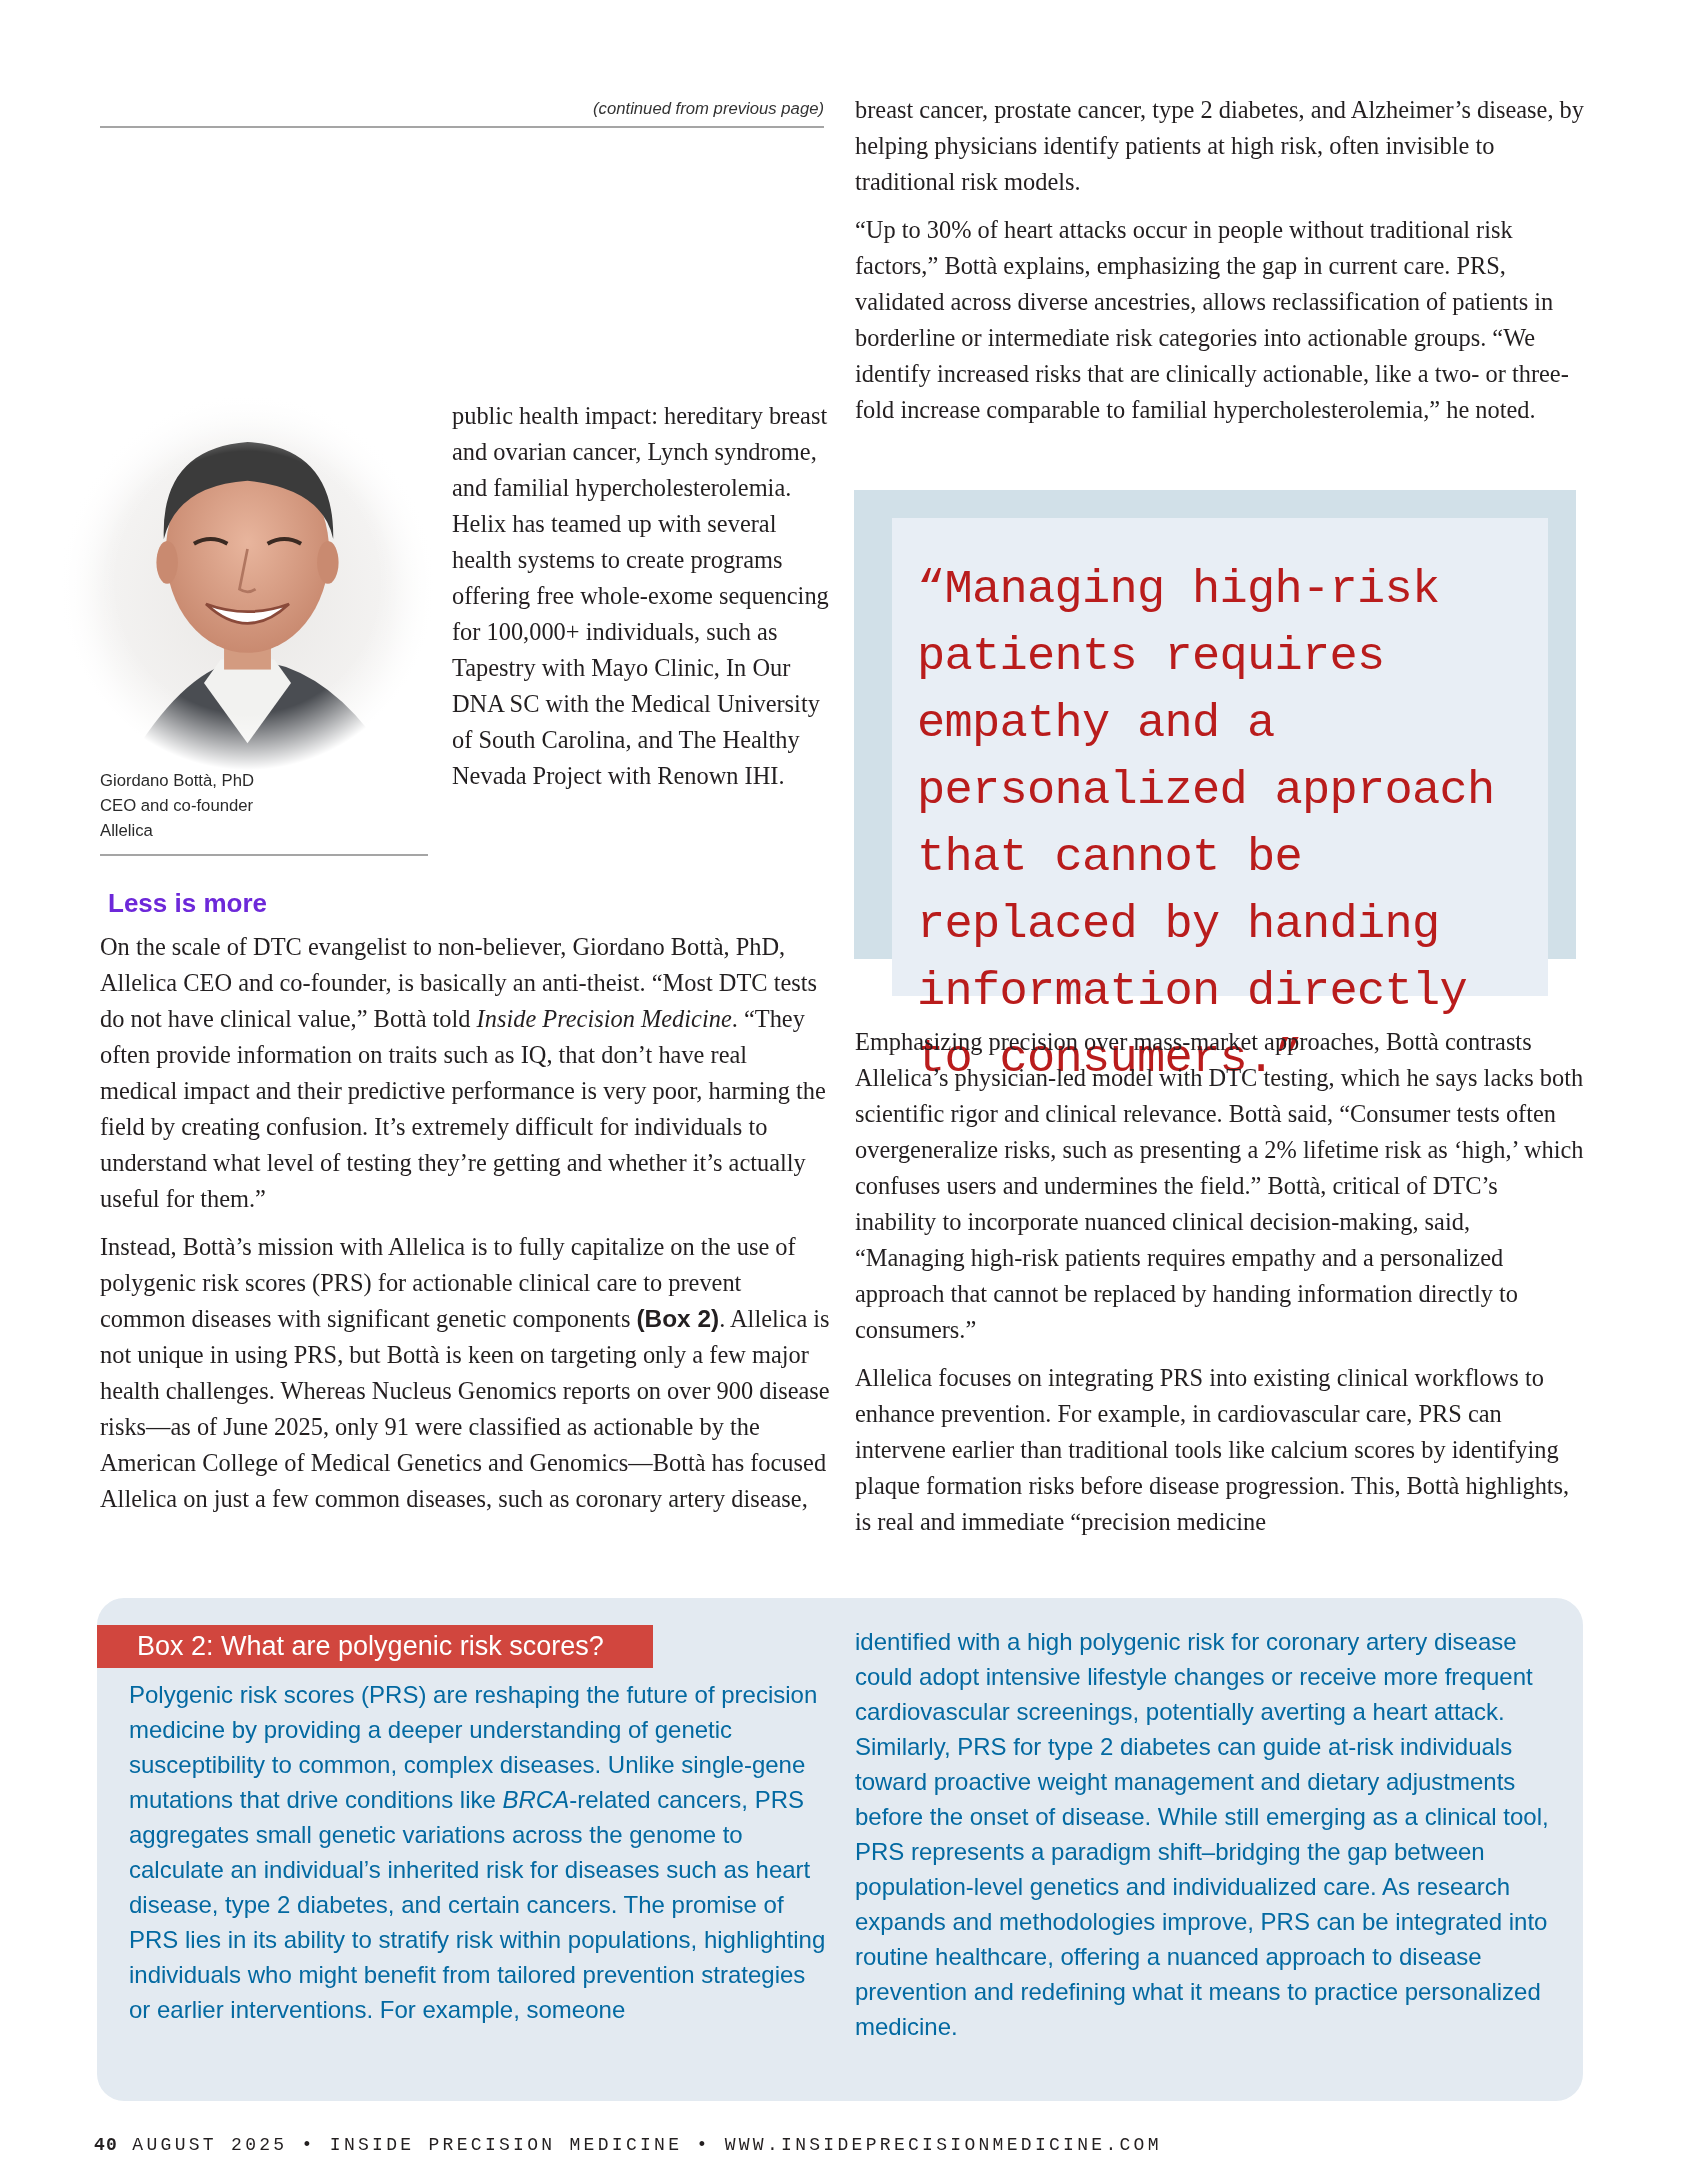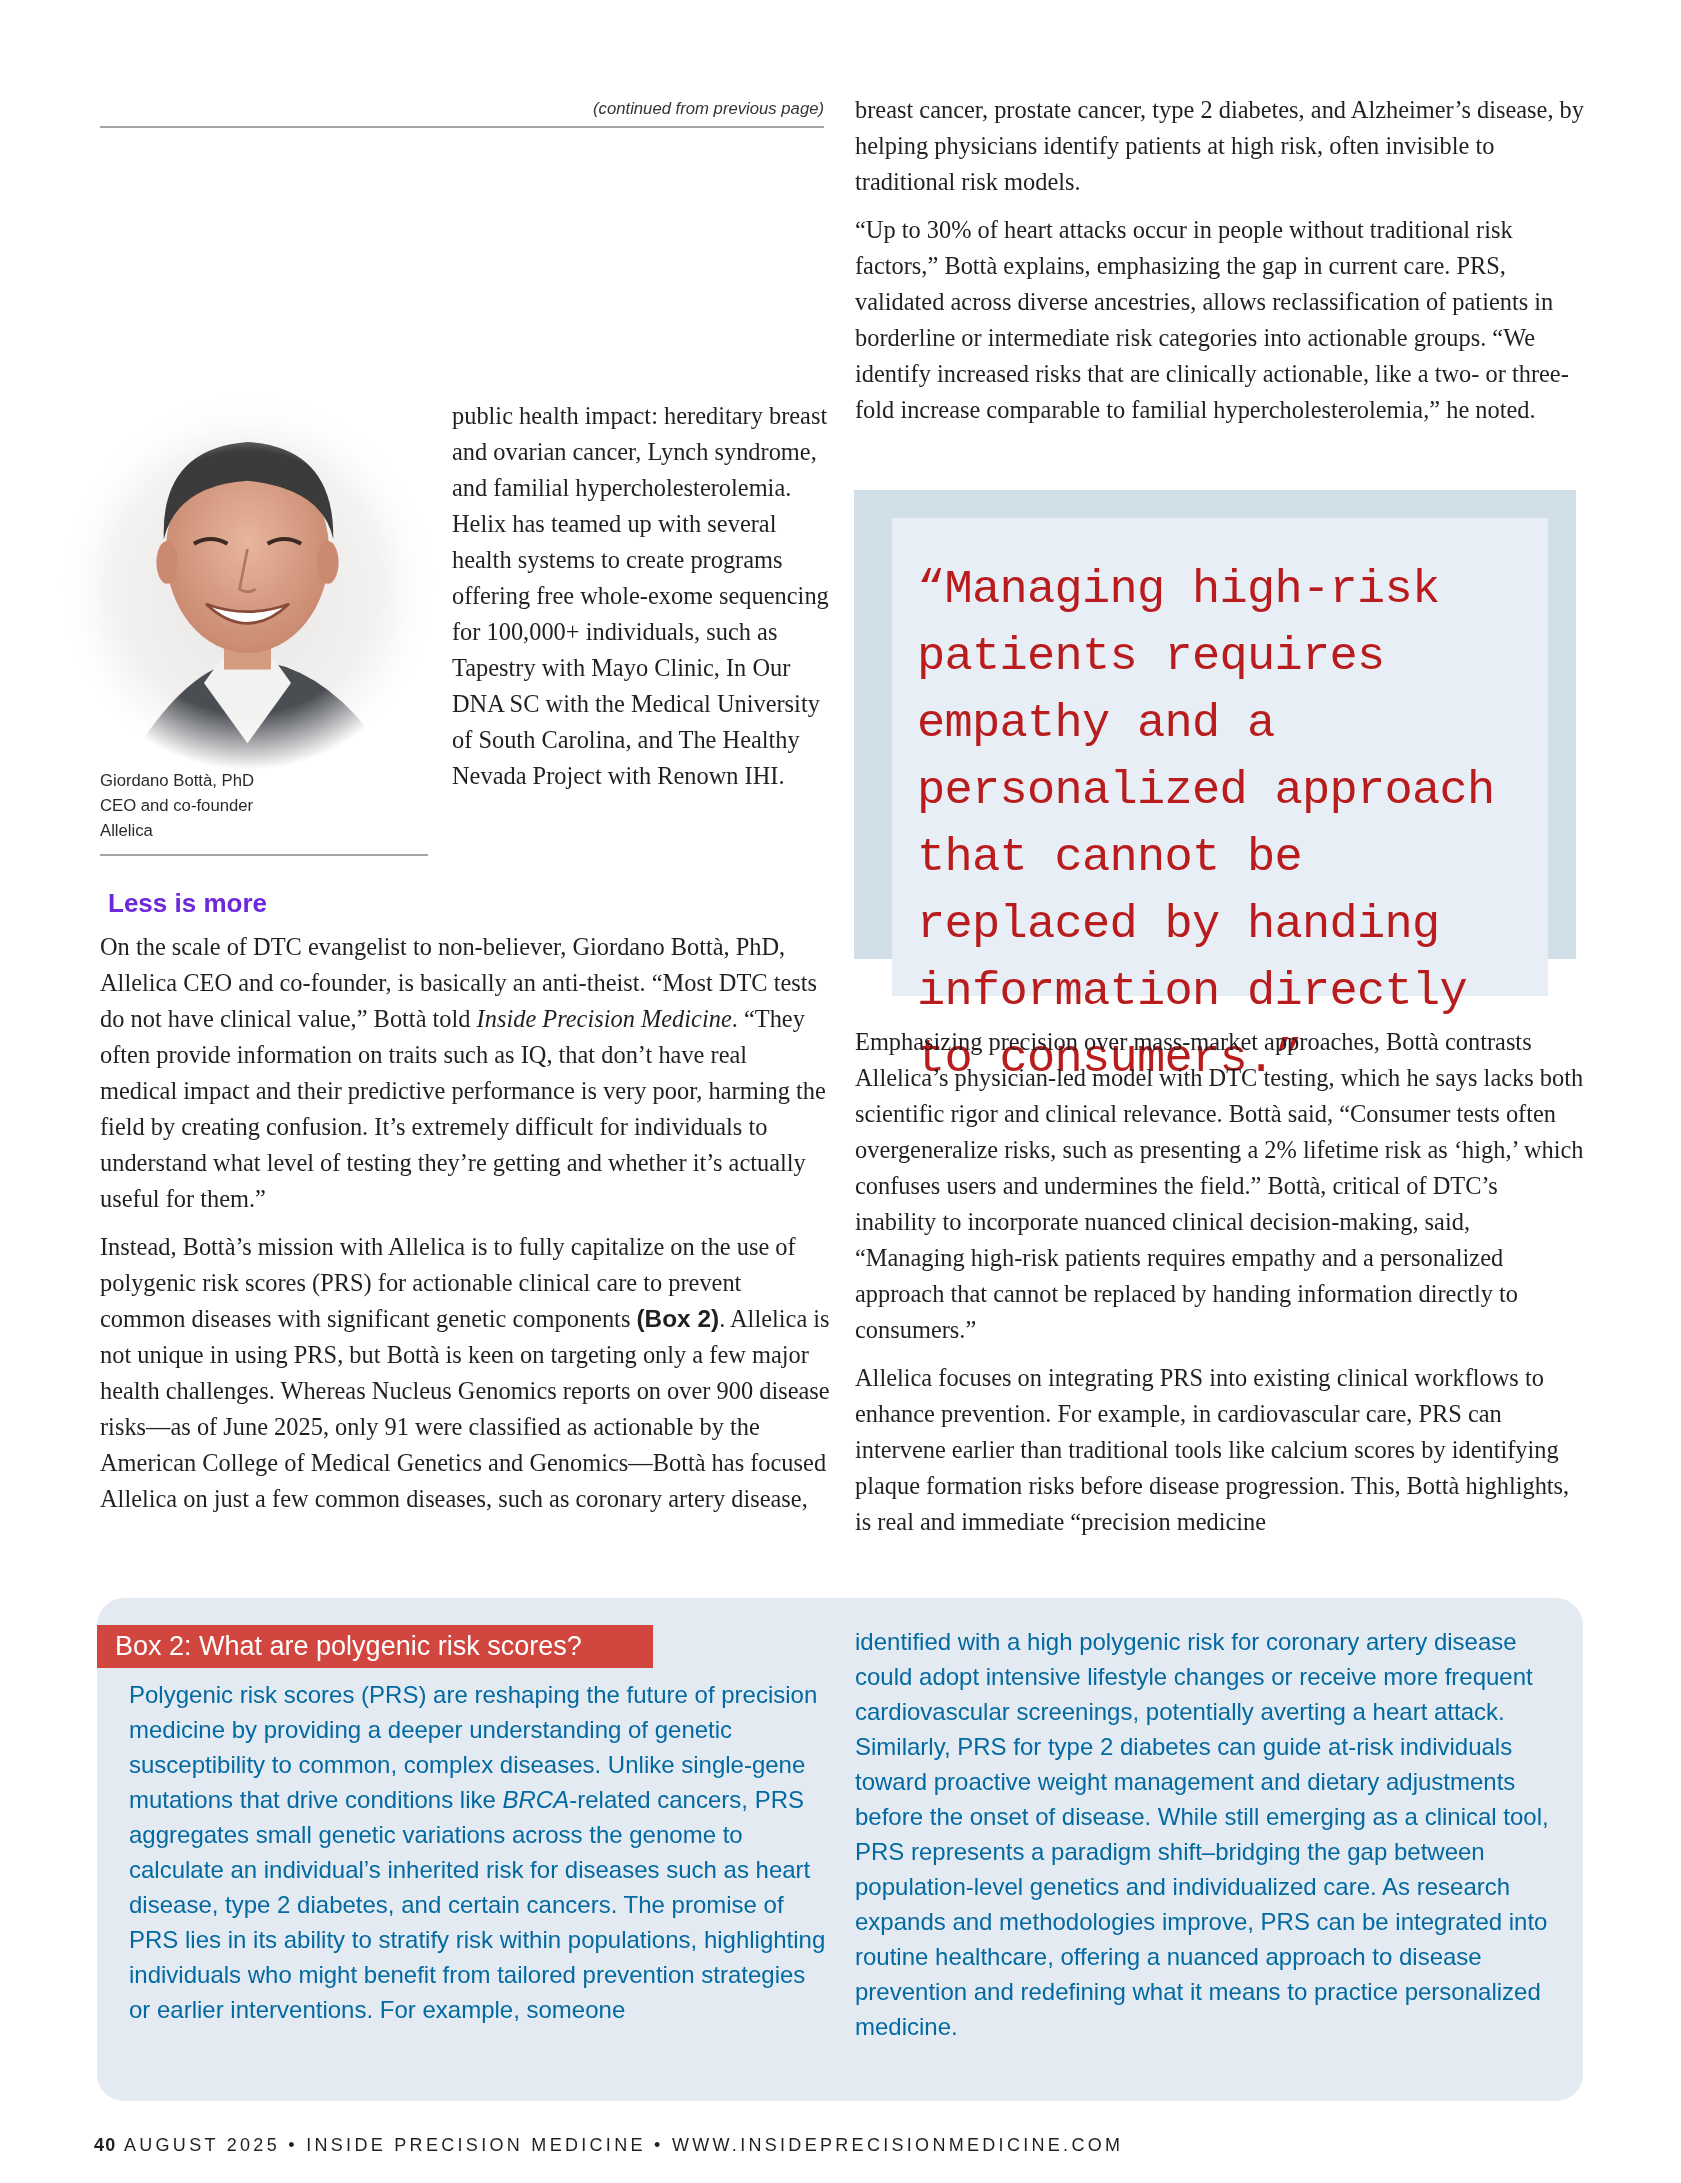--- a/index.html
+++ b/index.html
@@ -21,26 +21,26 @@
   #left-section { left: 100px; top: 877px; width: 730px; }
   #section-heading { font-family: "Liberation Sans", sans-serif; font-weight: bold; font-size: 26px; color: #6d28d9; line-height: 36px; margin: 8px; }
 
   #right-top { left: 855px; top: 92px; width: 730px; }
   #pullquote-outer { position: absolute; left: 854px; top: 490px; width: 722px; height: 469px; background: #d1e0e8; }
   #pullquote-inner { position: absolute; left: 892px; top: 518px; width: 656px; height: 478px; background: #e8eef5; }
   #pullquote-text { position: absolute; left: 917px; top: 556px; width: 629px; font-family: Liberation Mono, monospace; font-size: 47px; line-height: 67px; color: #b91c1c; font-weight: 300; letter-spacing: -0.7px; }
   #right-mid { left: 855px; top: 1024px; width: 730px; }
 
   #box2 { position: absolute; left: 97px; top: 1598px; width: 1486px; height: 503px; background: #e3eaf1; border-radius: 27px; }
-  #box2-title { position: absolute; left: 97px; top: 1625px; height: 43px; width: 556px; background: #d1463e; color: #fff; font-family: "Liberation Sans", sans-serif; font-size: 27px; line-height: 43px; padding-left: 18px; box-sizing: border-box; }
+  #box2-title { position: absolute; left: 97px; top: 1625px; height: 43px; width: 556px; background: #d1463e; color: #fff; font-family: "Liberation Sans", sans-serif; font-size: 27px; line-height: 43px; padding-left: 40px; box-sizing: border-box; }
   .box-col { position: absolute; font-family: "Liberation Sans", "DejaVu Sans", sans-serif; font-size: 24px; line-height: 35px; color: #0369a1; }
   #box-left { left: 129px; top: 1677px; width: 703px; }
   #box-right { left: 855px; top: 1624px; width: 709px; }
 
-  #footer { position: absolute; left: 94px; top: 2135px; font-family: Liberation Sans, sans-serif; font-size: 18px; letter-spacing: 3.3px; color: #231f20; }
+  #footer { position: absolute; left: 94px; top: 2135px; font-family: Liberation Mono, monospace; font-size: 18px; letter-spacing: 3.3px; color: #231f20; }
   #footer b { letter-spacing: 1.3px; }
 </style>
 </head>
 <body>
 
 <div id="continued">(continued from previous page)</div>
 
 <div class="col" id="left-top">
 </div>
 

